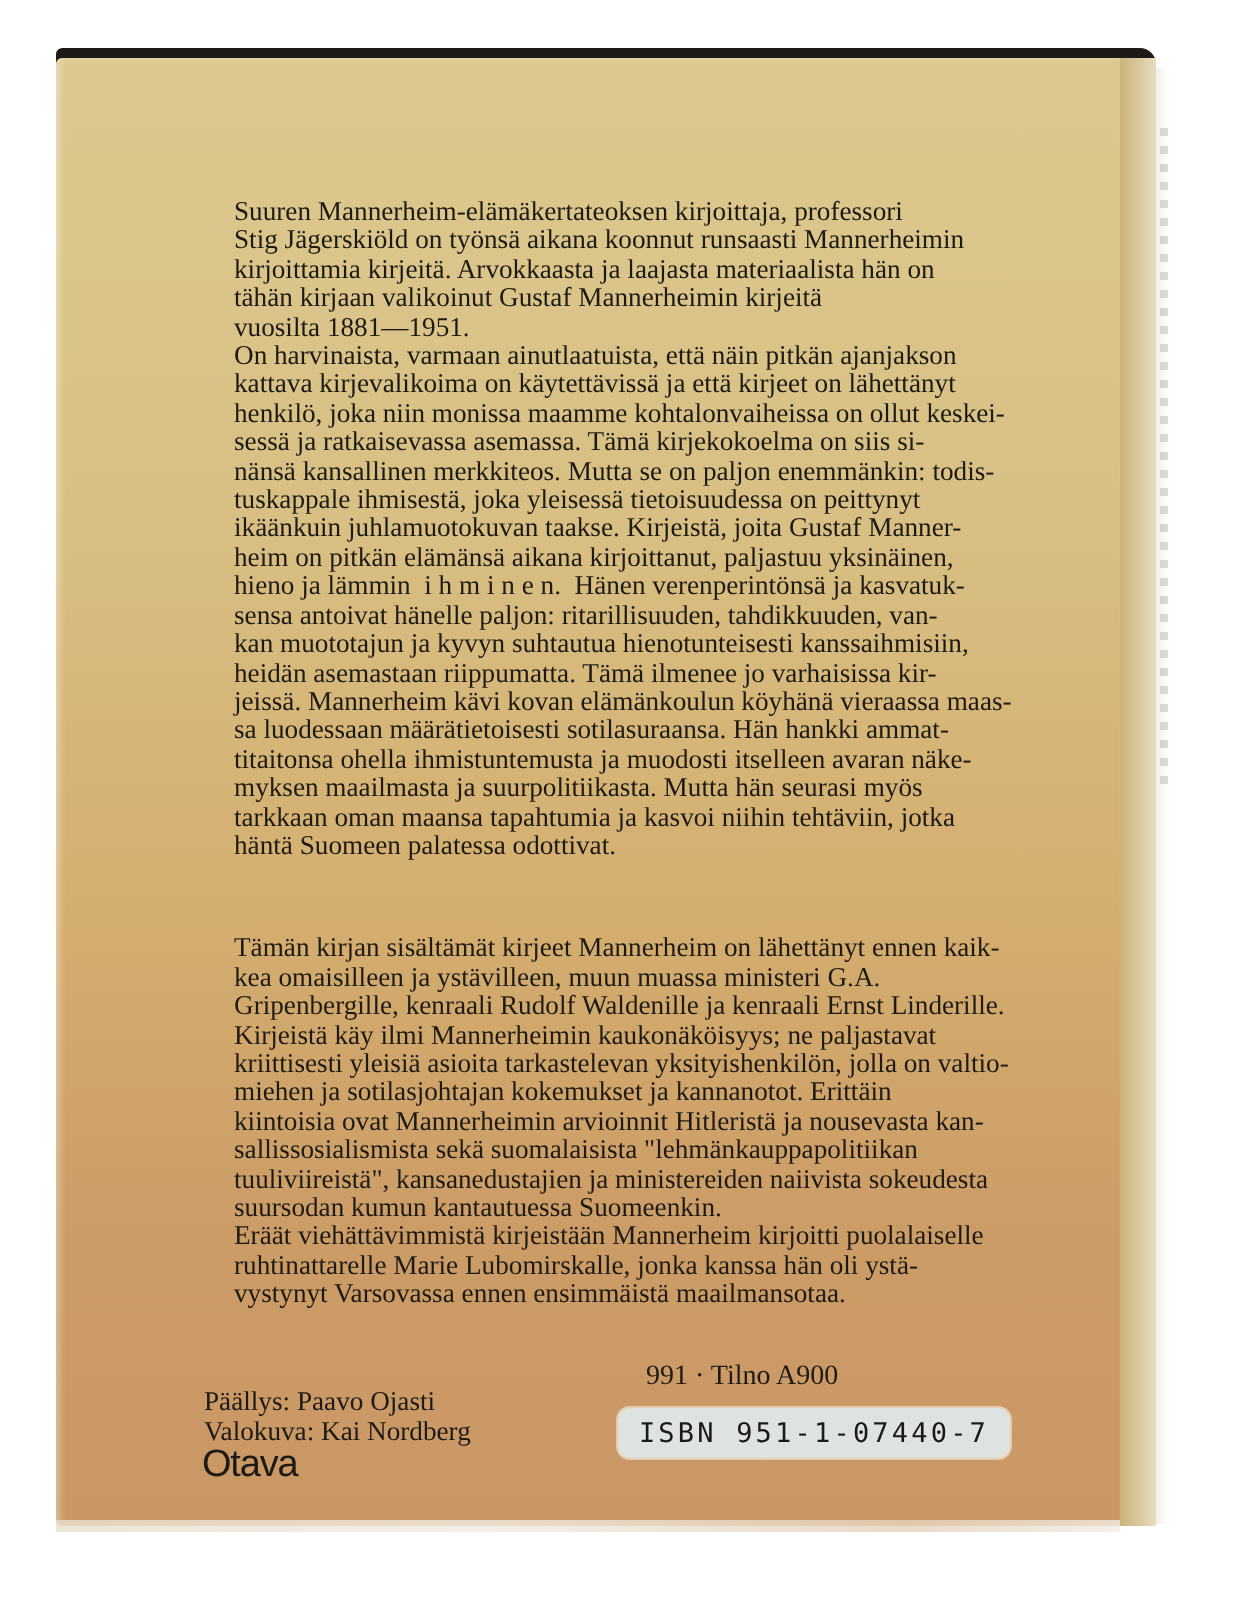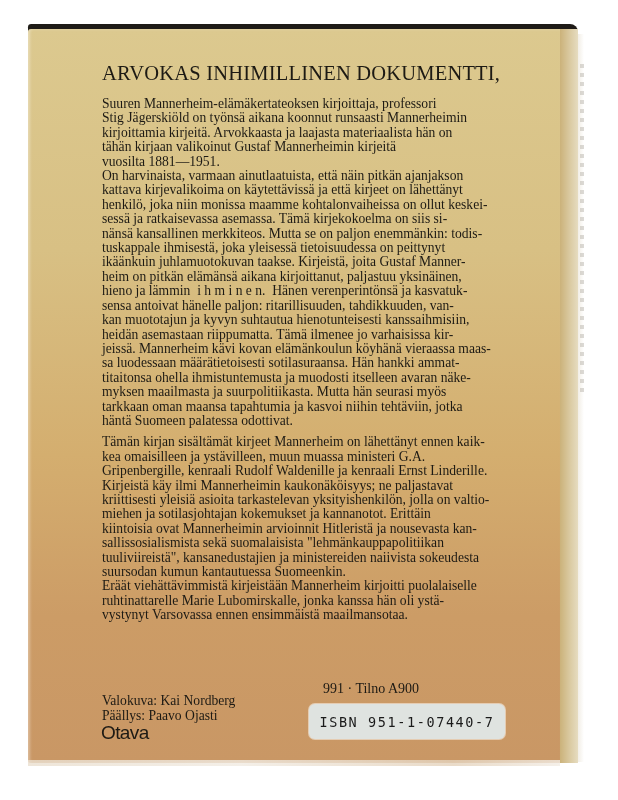--- a/index.html
+++ b/index.html
@@ -67,21 +67,21 @@
     line-height: 22px;
     letter-spacing: 0.2px;
     margin: 0 0 13px 0;
     font-weight: normal;
     white-space: pre-line;
   }
   .body-text {
     font-size: 13.6px;
     line-height: 14.4px;
     white-space: pre;
-    margin: 0;
+    margin: 15px;
   }
   .para-gap { height: 7px; }
 
   .credits {
     position: absolute;
     left: 102px; top: 693px;
     color: #1d1a14;
     font-size: 13.6px;
     line-height: 15px;
   }
@@ -95,21 +95,21 @@
   }
   .pricecode {
     position: absolute;
     left: 323px; top: 681px;
     font-size: 14px;
     color: #1d1a14;
   }
   .isbn-label {
     position: absolute;
     left: 309px; top: 704px;
-    width: 196px; height: 35px;
+    width: 196px; height: 25px;
     background: #dfe3e0;
     border-radius: 6px;
     box-shadow: 0 0 0 1px rgba(255,255,255,0.5);
     display: flex; align-items: center; justify-content: center;
   }
   .isbn-text {
     font-family: "DejaVu Sans Mono", "Liberation Mono", monospace;
     font-size: 13.5px;
     color: #1a1a1a;
     letter-spacing: 1.6px;
@@ -120,31 +120,31 @@
 
 <div class="book">
   <div class="top-edge"></div>
   <div class="cover"></div>
   <div class="spine-fold"></div>
   <div class="spine-edge"></div>
   <div class="spine-text"></div>
 </div>
 
 <div class="content">
-  <h1 class="heading"><span>ARVOKAS INHIMILLINEN DOKUMENTTI,</span><br></h1>
+  <h1 class="heading"><br></h1>
 
   <div class="body-text" id="para0"><div>Suuren Mannerheim-elämäkertateoksen kirjoittaja, professori</div><div>Stig Jägerskiöld on työnsä aikana koonnut runsaasti Mannerheimin</div><div>kirjoittamia kirjeitä. Arvokkaasta ja laajasta materiaalista hän on</div><div>tähän kirjaan valikoinut Gustaf Mannerheimin kirjeitä</div><div>vuosilta 1881—1951.</div><div>On harvinaista, varmaan ainutlaatuista, että näin pitkän ajanjakson</div><div>kattava kirjevalikoima on käytettävissä ja että kirjeet on lähettänyt</div><div>henkilö, joka niin monissa maamme kohtalonvaiheissa on ollut keskei-</div><div>sessä ja ratkaisevassa asemassa. Tämä kirjekokoelma on siis si-</div><div>nänsä kansallinen merkkiteos. Mutta se on paljon enemmänkin: todis-</div><div>tuskappale ihmisestä, joka yleisessä tietoisuudessa on peittynyt</div><div>ikäänkuin juhlamuotokuvan taakse. Kirjeistä, joita Gustaf Manner-</div><div>heim on pitkän elämänsä aikana kirjoittanut, paljastuu yksinäinen,</div><div>hieno ja lämmin  i h m i n e n.  Hänen verenperintönsä ja kasvatuk-</div><div>sensa antoivat hänelle paljon: ritarillisuuden, tahdikkuuden, van-</div><div>kan muototajun ja kyvyn suhtautua hienotunteisesti kanssaihmisiin,</div><div>heidän asemastaan riippumatta. Tämä ilmenee jo varhaisissa kir-</div><div>jeissä. Mannerheim kävi kovan elämänkoulun köyhänä vieraassa maas-</div><div>sa luodessaan määrätietoisesti sotilasuraansa. Hän hankki ammat-</div><div>titaitonsa ohella ihmistuntemusta ja muodosti itselleen avaran näke-</div><div>myksen maailmasta ja suurpolitiikasta. Mutta hän seurasi myös</div><div>tarkkaan oman maansa tapahtumia ja kasvoi niihin tehtäviin, jotka</div><div>häntä Suomeen palatessa odottivat.</div></div>
   <div class="para-gap"></div>
   <div class="body-text" id="para1"><div>Tämän kirjan sisältämät kirjeet Mannerheim on lähettänyt ennen kaik-</div><div>kea omaisilleen ja ystävilleen, muun muassa ministeri G.A.</div><div>Gripenbergille, kenraali Rudolf Waldenille ja kenraali Ernst Linderille.</div><div>Kirjeistä käy ilmi Mannerheimin kaukonäköisyys; ne paljastavat</div><div>kriittisesti yleisiä asioita tarkastelevan yksityishenkilön, jolla on valtio-</div><div>miehen ja sotilasjohtajan kokemukset ja kannanotot. Erittäin</div><div>kiintoisia ovat Mannerheimin arvioinnit Hitleristä ja nousevasta kan-</div><div>sallissosialismista sekä suomalaisista "lehmänkauppapolitiikan</div><div>tuuliviireistä", kansanedustajien ja ministereiden naiivista sokeudesta</div><div>suursodan kumun kantautuessa Suomeenkin.</div><div>Eräät viehättävimmistä kirjeistään Mannerheim kirjoitti puolalaiselle</div><div>ruhtinattarelle Marie Lubomirskalle, jonka kanssa hän oli ystä-</div><div>vystynyt Varsovassa ennen ensimmäistä maailmansotaa.</div></div>
 </div>
 
 <div class="pricecode">991 · Tilno A900</div>
 
 <div class="credits">
+  <div>Päällys: Paavo Ojasti</div>
   <div>Valokuva: Kai Nordberg</div>
-  <div>Päällys: Paavo Ojasti</div>
 </div>
 
 <div class="publisher">Otava</div>
 
 <div class="isbn-label">
   <span class="isbn-text">ISBN 951-1-07440-7</span>
 </div>
 
 </body></html>

